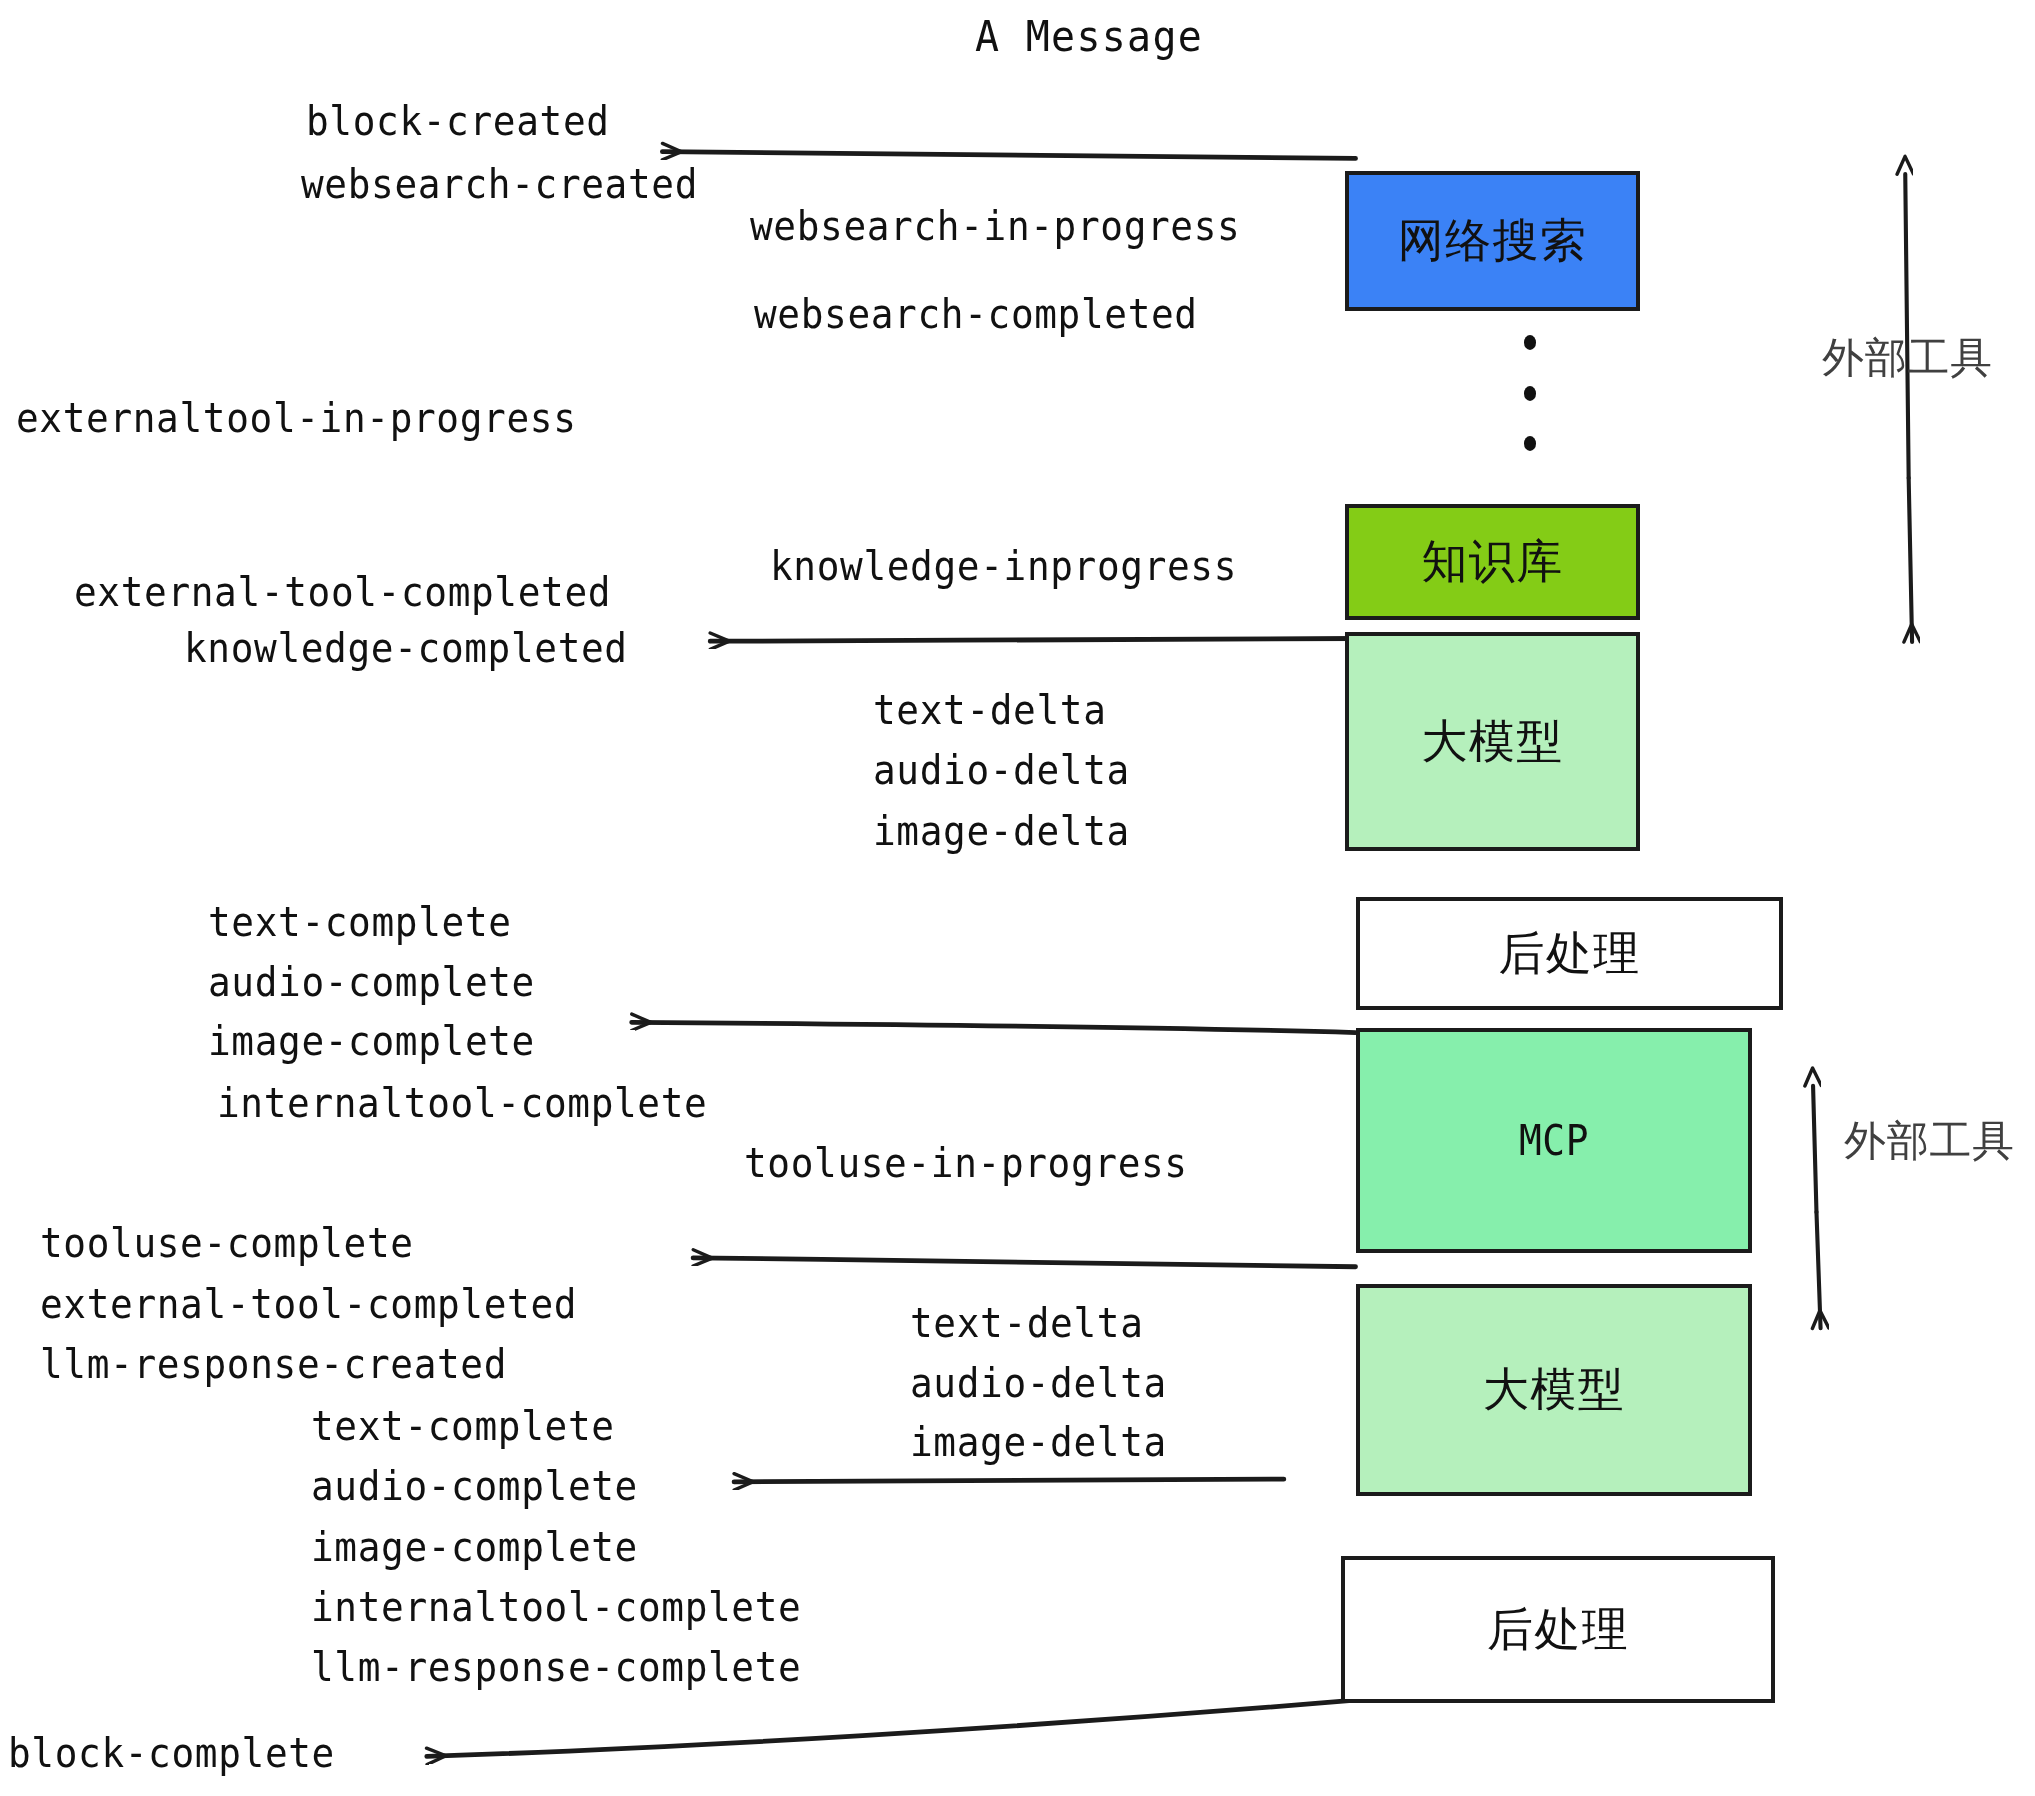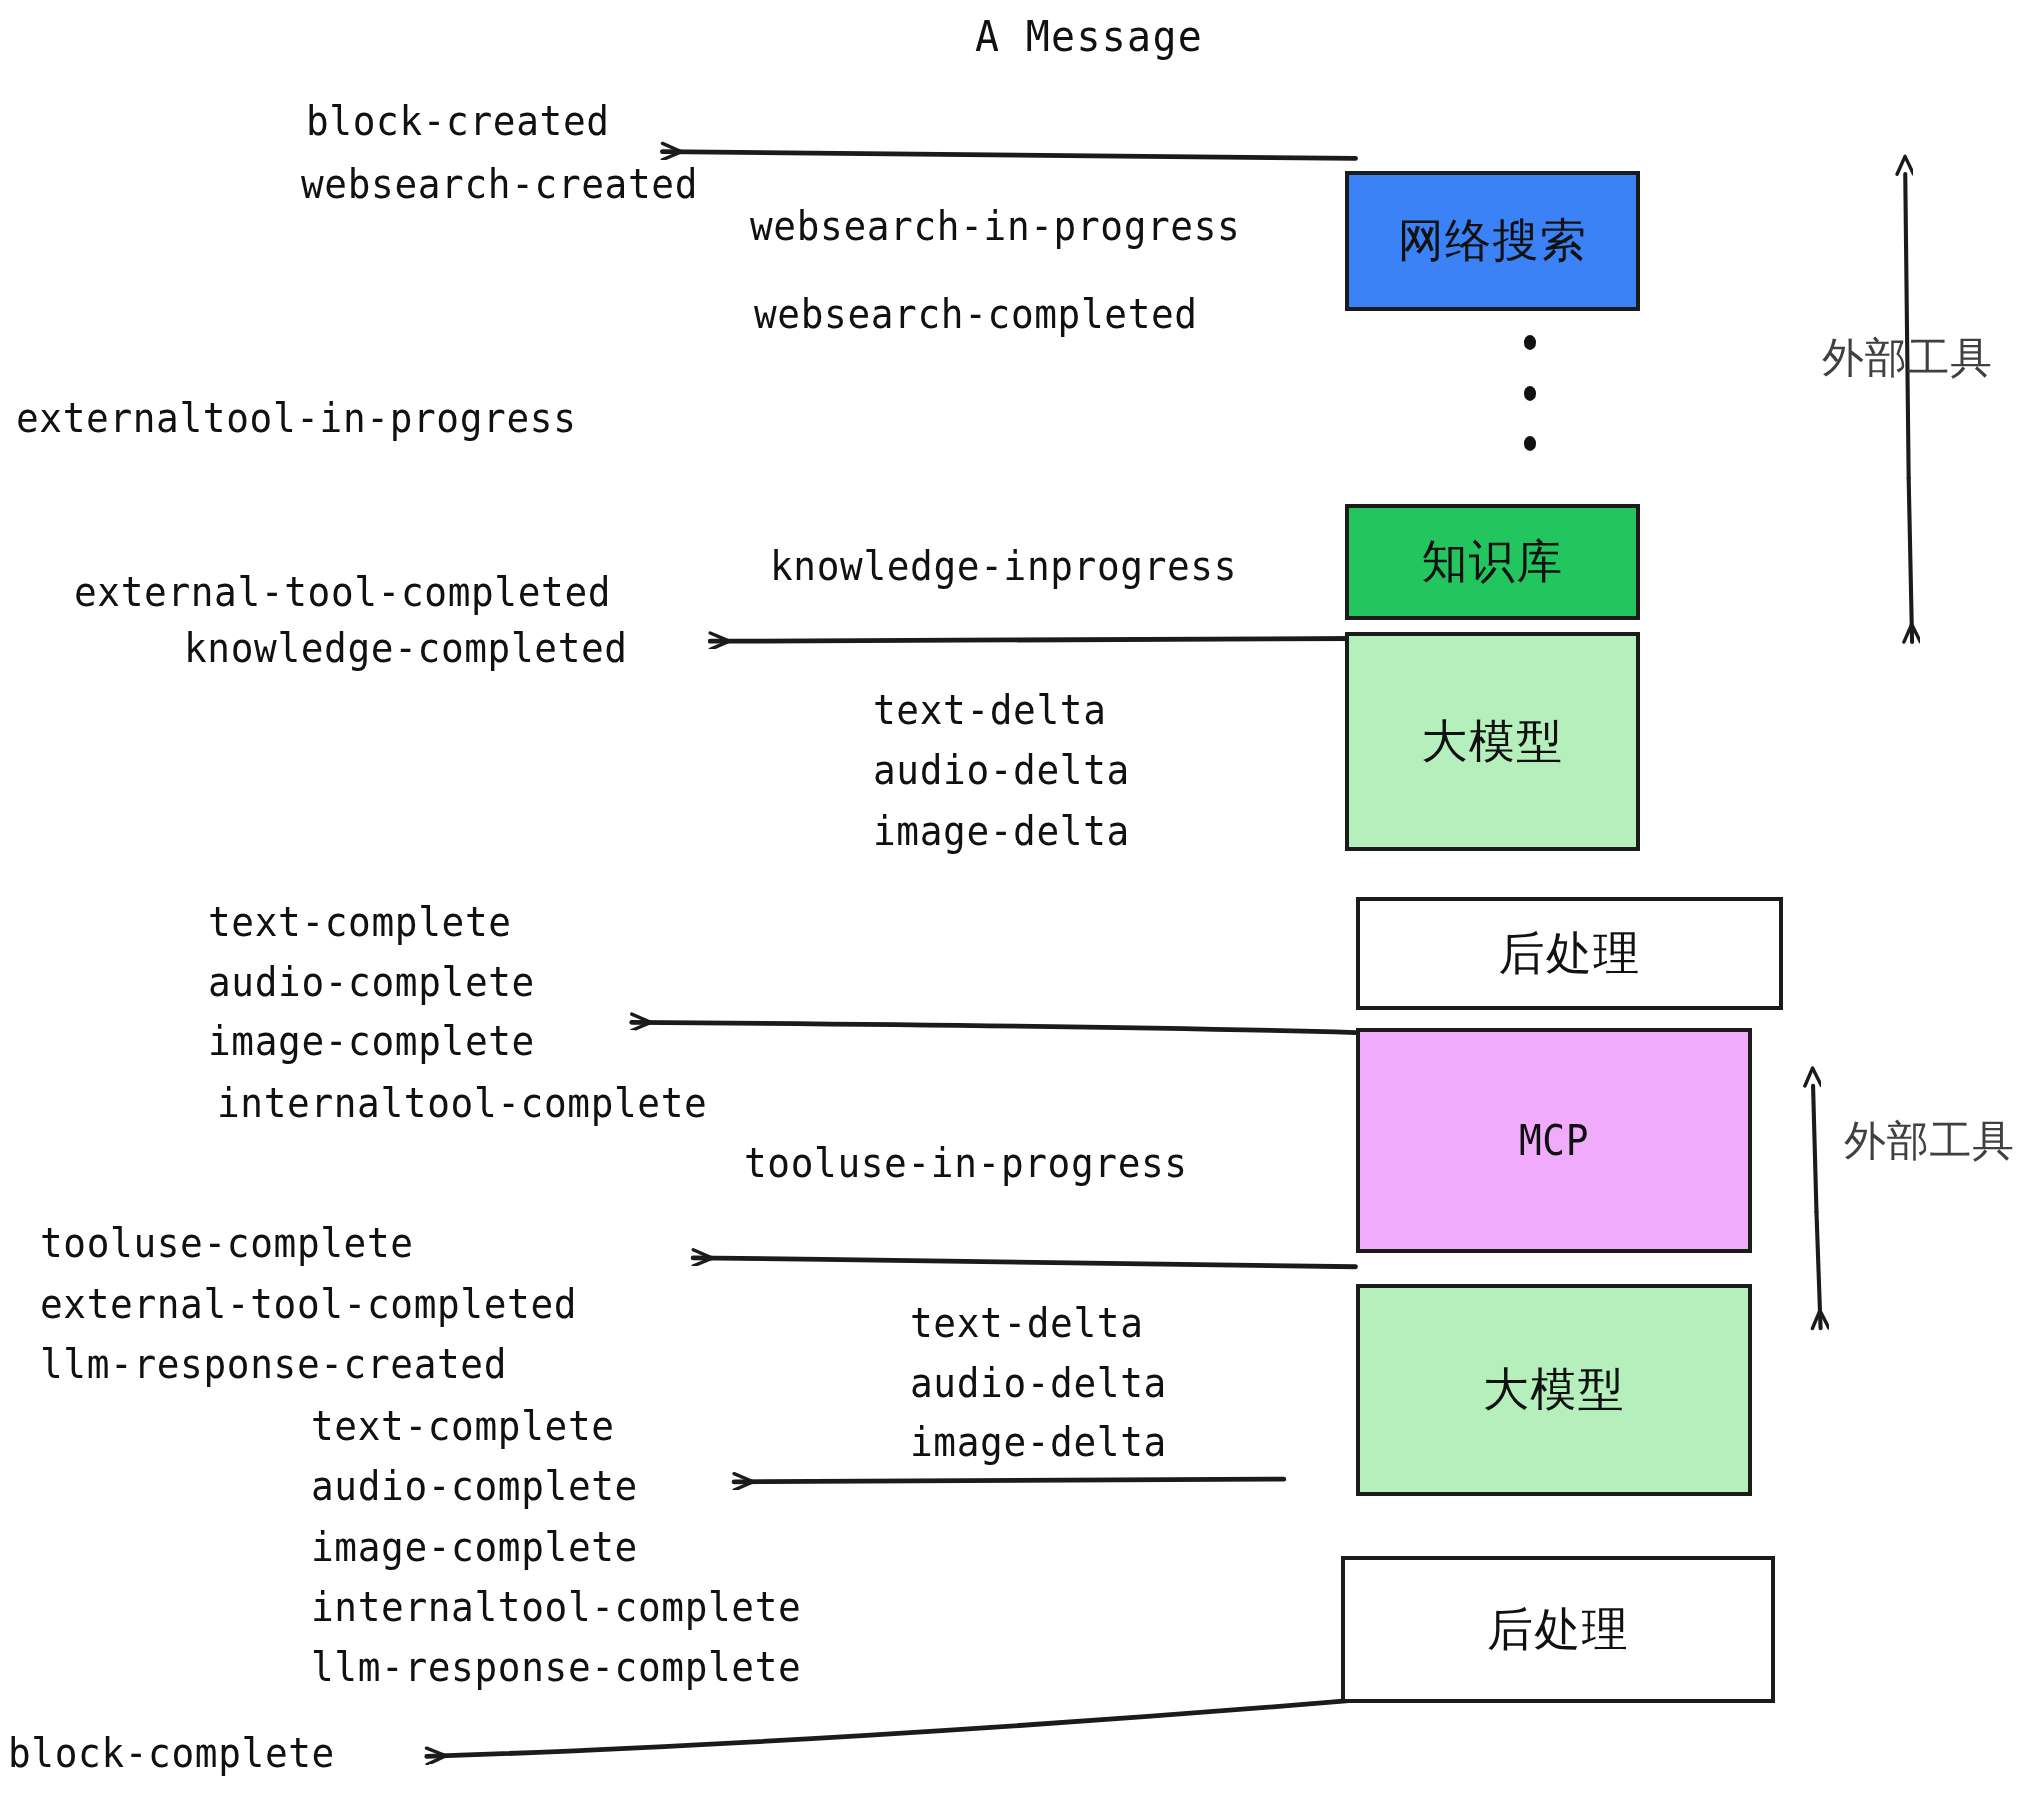--- a/index.html
+++ b/index.html
@@ -131,33 +131,33 @@
   <div class="node" style="left:1345px; top:171px; width:295px; height:140px; background:#3b82f6;">
     <span class="node-label">网络搜索</span>
   </div>
 
   <div class="vdots" style="left:1523px; top:335px; width:13.7px; height:116px;">
     <span></span>
       <span></span>
       <span></span>
   </div>
 
-  <div class="node" style="left:1345px; top:504px; width:295px; height:116px; background:#22c55e;">
+  <div class="node" style="left:1345px; top:504px; width:295px; height:116px; background:#84cc16;">
     <span class="node-label">知识库</span>
   </div>
 
   <div class="node" style="left:1345px; top:632px; width:295px; height:219px; background:#B5F0BC;">
     <span class="node-label">大模型</span>
   </div>
 
   <div class="node" style="left:1356px; top:897px; width:427px; height:113px; background:#FFFFFF;">
     <span class="node-label">后处理</span>
   </div>
 
-  <div class="node mcp" style="left:1356px; top:1028px; width:396px; height:225px; background:#f0abfc;">
+  <div class="node mcp" style="left:1356px; top:1028px; width:396px; height:225px; background:#86efac;">
     <span class="node-label">MCP</span>
   </div>
 
   <div class="node" style="left:1356px; top:1284px; width:396px; height:212px; background:#B5F0BC;">
     <span class="node-label">大模型</span>
   </div>
 
   <div class="node" style="left:1341px; top:1556px; width:434px; height:147px; background:#FFFFFF;">
     <span class="node-label">后处理</span>
   </div>

